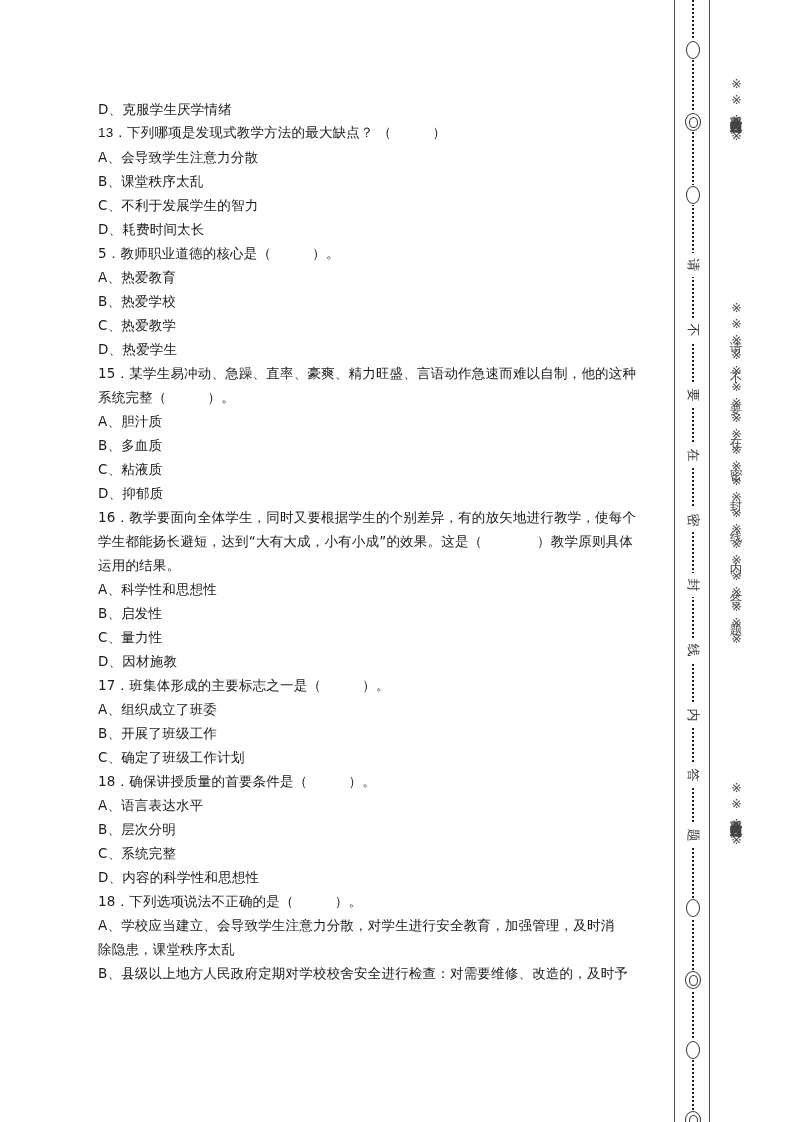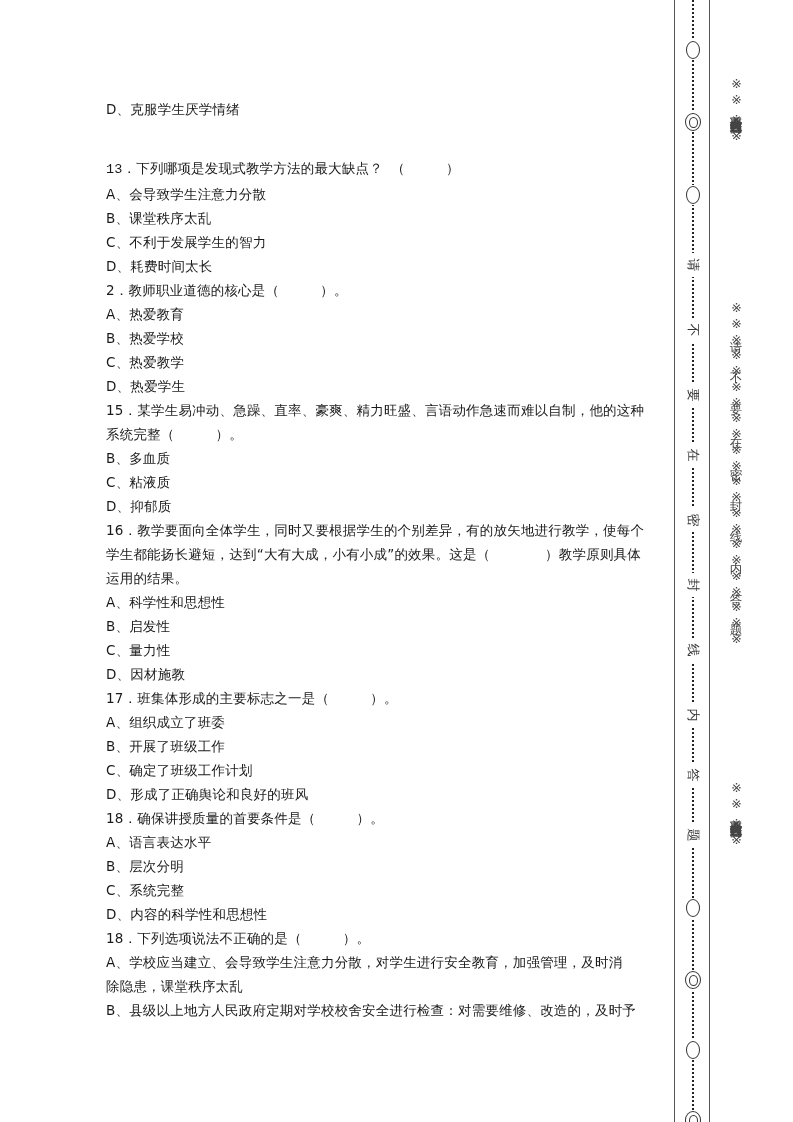--- a/index.html
+++ b/index.html
@@ -1,20 +1,20 @@
 <!DOCTYPE html>
 <html><head>
 <meta charset="utf-8">
 <style>
   html, body { margin:0; padding:0; background:#ffffff; }
   body { width:793px; height:1122px; position:relative; overflow:hidden;
          font-family:"DejaVu Sans", "Liberation Sans", sans-serif; color:#1a1a1a; }
-  .content { position:absolute; left:106px; top:97px; width:556px; }
+  .content { position:absolute; left:98px; top:97px; width:556px; }
   .line { font-size:13.5px; line-height:24px; height:24px; white-space:nowrap; letter-spacing:0.2px; }
-  .qnum { font-family:Liberation Mono, monospace;margin-top:37px; }
+  .qnum { font-family:Liberation Sans, sans-serif; }
 
   
   .bind-left { position:absolute; left:674px; top:0; width:36px; height:1122px;
                border-left:1px solid #555; border-right:1px solid #555; box-sizing:border-box; }
   .dots { position:absolute; left:17px; top:0; width:0; height:1122px;
           border-left:2px dotted #222; }
   .mark { position:absolute; left:8px; width:20px; height:20px; background:#fff;
           display:flex; align-items:center; justify-content:center; }
   .circle { width:14px; height:18px; border:1.3px solid #333; border-radius:50%; box-sizing:border-box; }
   .dcircle { width:16px; height:18px; border:1.3px solid #333; border-radius:50%; box-sizing:border-box;
@@ -30,45 +30,45 @@
 
 <div class="content">
   <div class="line">D、克服学生厌学情绪</div>
 
   <div class="line qnum">13．下列哪项是发现式教学方法的最大缺点？ （　　　）</div>
   <div class="line">A、会导致学生注意力分散</div>
   <div class="line">B、课堂秩序太乱</div>
   <div class="line">C、不利于发展学生的智力</div>
   <div class="line">D、耗费时间太长</div>
 
-  <div class="line">2．教师职业道德的核心是（　　　）。</div>
+  <div class="line">5．教师职业道德的核心是（　　　）。</div>
   <div class="line">A、热爱教育</div>
   <div class="line">B、热爱学校</div>
   <div class="line">C、热爱教学</div>
   <div class="line">D、热爱学生</div>
 
   <div class="line">15．某学生易冲动、急躁、直率、豪爽、精力旺盛、言语动作急速而难以自制，他的这种</div>
   <div class="line">系统完整（　　　）。</div>
+  <div class="line">A、胆汁质</div>
   <div class="line">B、多血质</div>
   <div class="line">C、粘液质</div>
   <div class="line">D、抑郁质</div>
 
   <div class="line">16．教学要面向全体学生，同时又要根据学生的个别差异，有的放矢地进行教学，使每个</div>
   <div class="line">学生都能扬长避短，达到“大有大成，小有小成”的效果。这是（　　　　）教学原则具体</div>
   <div class="line">运用的结果。</div>
   <div class="line">A、科学性和思想性</div>
   <div class="line">B、启发性</div>
   <div class="line">C、量力性</div>
   <div class="line">D、因材施教</div>
 
   <div class="line">17．班集体形成的主要标志之一是（　　　）。</div>
   <div class="line">A、组织成立了班委</div>
   <div class="line">B、开展了班级工作</div>
   <div class="line">C、确定了班级工作计划</div>
-  <div class="line">D、形成了正确舆论和良好的班风</div>
 
   <div class="line">18．确保讲授质量的首要条件是（　　　）。</div>
   <div class="line">A、语言表达水平</div>
   <div class="line">B、层次分明</div>
   <div class="line">C、系统完整</div>
   <div class="line">D、内容的科学性和思想性</div>
 
   <div class="line">18．下列选项说法不正确的是（　　　）。</div>
   <div class="line">A、学校应当建立、会导致学生注意力分散，对学生进行安全教育，加强管理，及时消</div>
   <div class="line">除隐患，课堂秩序太乱</div>

